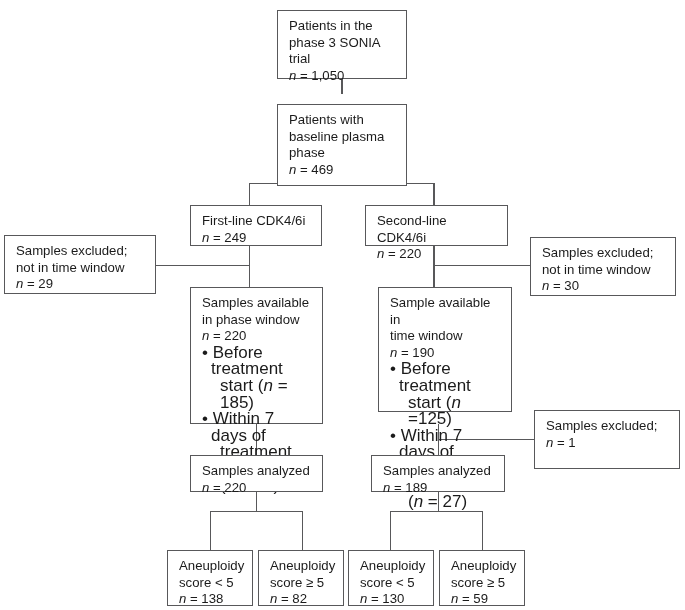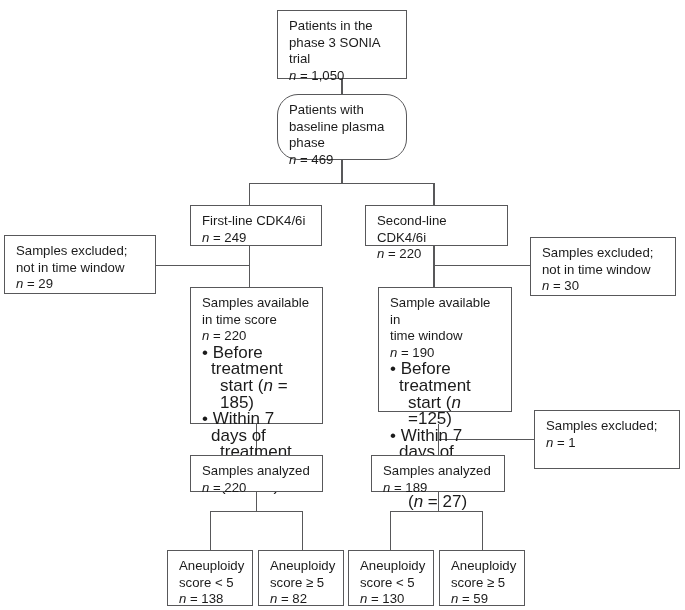--- a/index.html
+++ b/index.html
@@ -94,21 +94,21 @@
   <div class="conn v" style="left:390px; top:511px; height:39px;"></div>
   <div class="conn v" style="left:481.6px; top:511px; height:39px;"></div>
 
   <div class="node" style="left:277px; top:2px; width:130px; height:69px;margin-top:8px;">
     <div class="line">Patients in the</div>
     <div class="line">phase 3 SONIA</div>
     <div class="line">trial</div>
     <div class="line n-line"><span class="n-italic">n</span><span class="v"> = 1,050</span></div>
   </div>
 
-  <div class="node" style="left:277px; top:94px; width:130px; height:66px;border-radius:21px;">
+  <div class="node" style="left:277px; top:104px; width:130px; height:82px;">
     <div class="line">Patients with</div>
     <div class="line">baseline plasma</div>
     <div class="line">phase</div>
     <div class="line n-line"><span class="n-italic">n</span><span class="v"> = 469</span></div>
   </div>
 
   <div class="node" style="left:190px; top:205px; width:132px; height:41px;">
     <div class="line">First-line CDK4/6i</div>
     <div class="line n-line"><span class="n-italic">n</span><span class="v"> = 249</span></div>
   </div>
@@ -125,21 +125,21 @@
   </div>
 
   <div class="node" style="left:530px; top:237px; width:146px; height:59px;">
     <div class="line">Samples excluded;</div>
     <div class="line">not in time window</div>
     <div class="line n-line"><span class="n-italic">n</span><span class="v"> = 30</span></div>
   </div>
 
   <div class="node" style="left:190px; top:287px; width:133px; height:137px;">
     <div class="line">Samples available</div>
-    <div class="line">in time score</div>
+    <div class="line">in phase window</div>
     <div class="line n-line"><span class="n-italic">n</span><span class="v"> = 220</span></div>
     <div class="bullet-line">
       <span>• Before treatment</span>
       <div class="cont" style="padding-left:9px;"><span>start (</span><span class="n-italic">n</span><span> = 185)</span></div>
     </div>
     <div class="bullet-line">
       <span>• Within 7 days of</span>
       <div class="cont" style="padding-left:9px;"><span>treatment start</span></div>
       <div class="cont" style="padding-left:9px;"><span>(</span><span class="n-italic">n</span><span> = 35)</span></div>
     </div>

